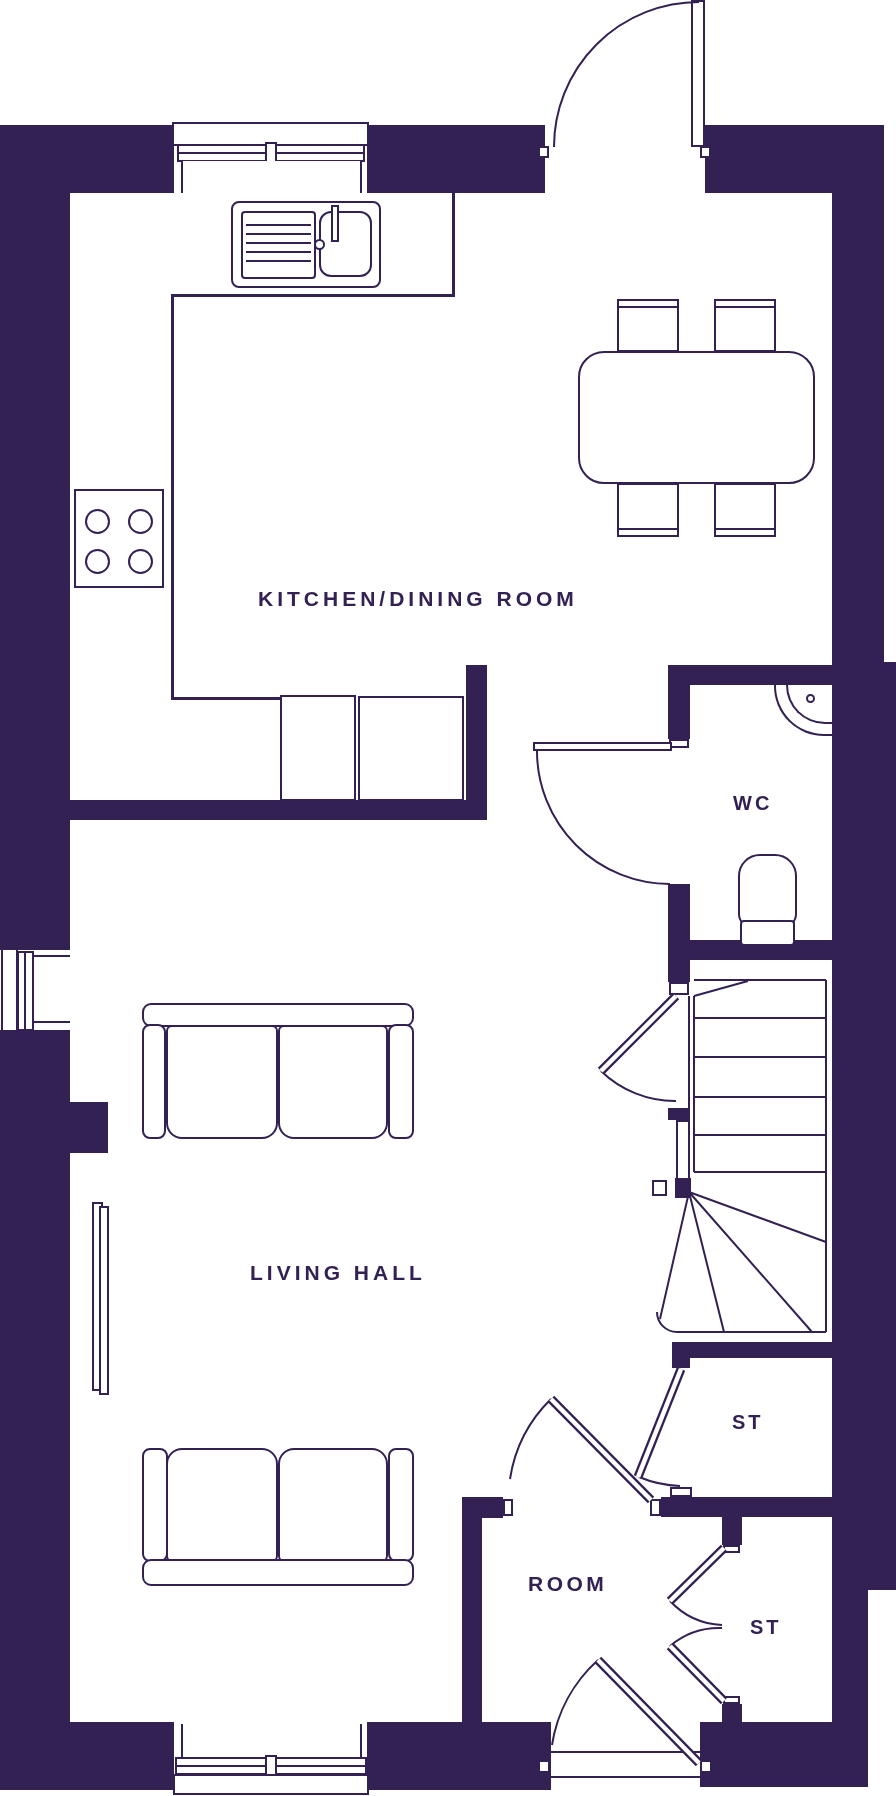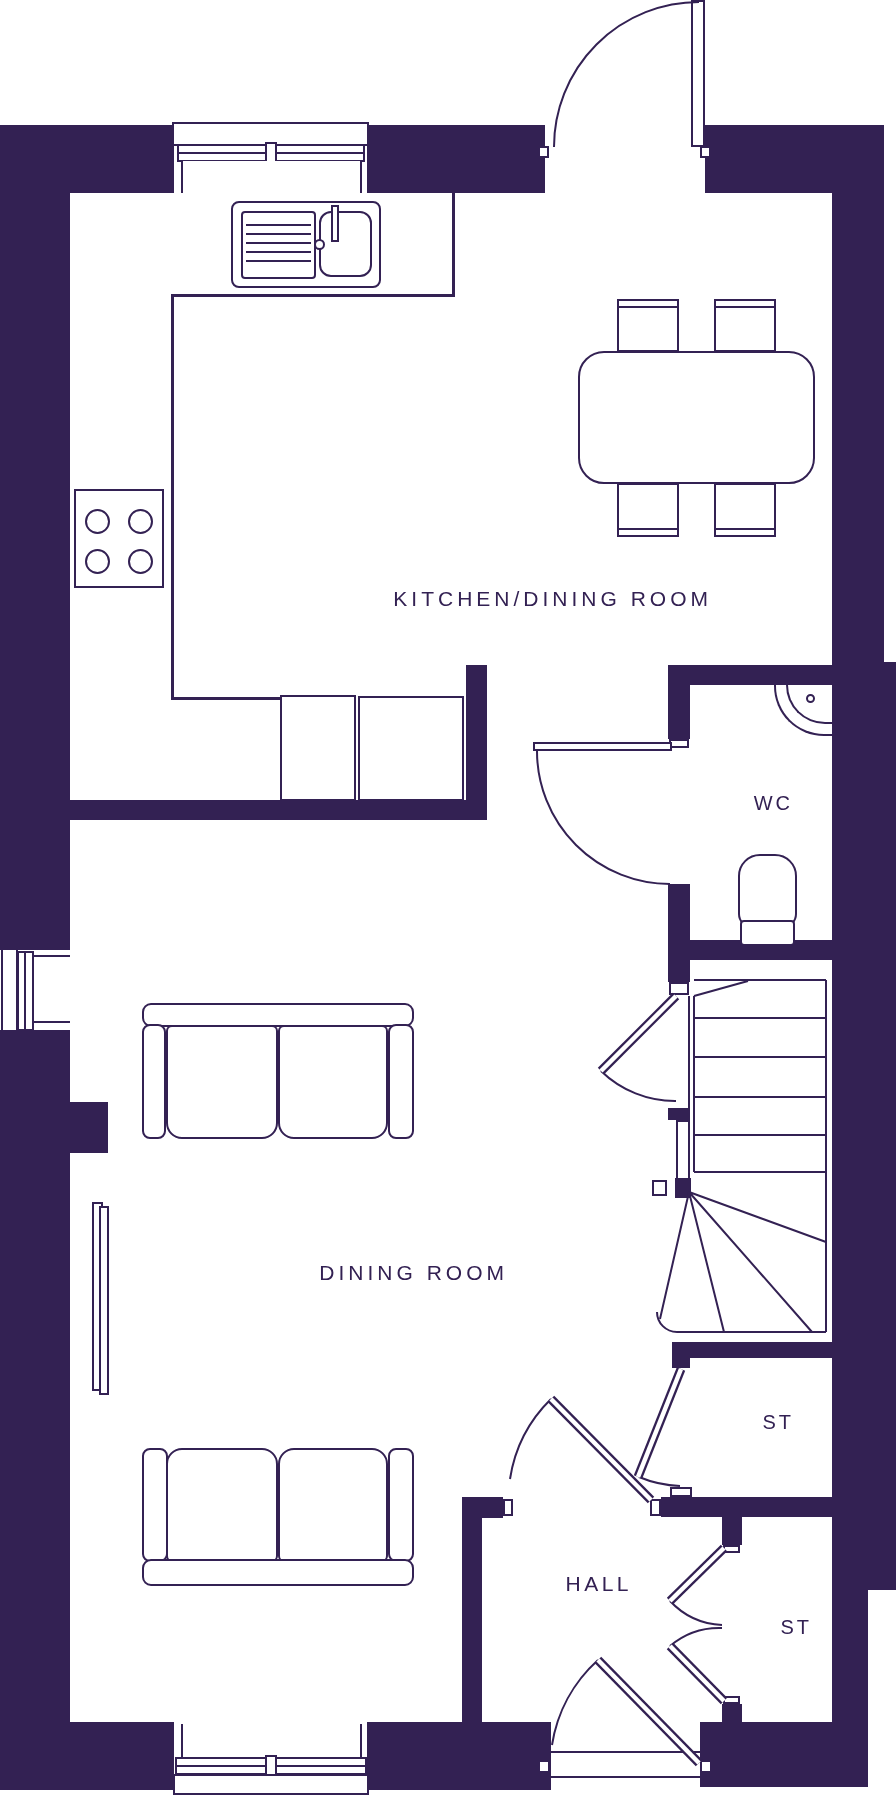--- a/index.html
+++ b/index.html
@@ -10,22 +10,22 @@
   .ln{background:var(--ink,#332153);}
   .jamb{background:#fff;border:2px solid var(--ink,#332153);}
   .f{background:#fff;border:2.5px solid var(--ink,#332153);}
   .f2{background:#fff;border:2px solid var(--ink,#332153);}
   .nob{background:#fff;}
   svg.overlay{left:0;top:0;width:896px;height:1796px;pointer-events:none;}
   svg .arc{fill:none;stroke:var(--ink,#332153);stroke-width:2;}
   svg .thin{fill:none;stroke:var(--ink,#332153);stroke-width:2;}
   svg .leafO{fill:none;stroke:var(--ink,#332153);stroke-width:9;stroke-linecap:butt;}
   svg .leafI{fill:none;stroke:#fff;stroke-width:4.5;stroke-linecap:butt;}
-  .label{color:var(--ink,#332153);font-size:21px;letter-spacing:4px;font-weight:400;
-         text-align:right;white-space:nowrap;}
+  .label{color:var(--ink,#332153);font-size:21px;letter-spacing:4px;font-weight:700;
+         text-align:left;white-space:nowrap;}
   .label.small{font-size:20px;letter-spacing:3px;}
 </style>
 </head>
 <body>
 
 <div class="plan">
 
   <div class="w" style="left:0;top:125px;width:174px;height:68px"></div>
   <div class="w" style="left:367px;top:125px;width:178px;height:68px"></div>
   <div class="w" style="left:705px;top:125px;width:179px;height:68px"></div>
@@ -182,18 +182,18 @@
       <path class="leafI" d="M 699,1763 L 598,1660"></path>
       <path class="leafO" d="M 724,1548 L 670,1601"></path>
       <path class="leafI" d="M 724,1548 L 670,1601"></path>
       <path class="leafO" d="M 724,1701 L 670,1646"></path>
       <path class="leafI" d="M 724,1701 L 670,1646"></path>
     </g>
   </svg>
 
   <div class="label" style="left:258px;top:587px;width:454px">KITCHEN/DINING ROOM</div>
   <div class="label small" style="left:733px;top:792px;width:60px">WC</div>
-  <div class="label" style="left:250px;top:1261px;width:258px">DINING ROOM</div>
+  <div class="label" style="left:250px;top:1261px;width:258px">LIVING HALL</div>
   <div class="label small" style="left:732px;top:1411px;width:62px">ST</div>
-  <div class="label" style="left:528px;top:1572px;width:104px;letter-spacing:3.5px">HALL</div>
+  <div class="label" style="left:528px;top:1572px;width:104px;letter-spacing:3.5px">ROOM</div>
   <div class="label small" style="left:750px;top:1616px;width:62px">ST</div>
 
 </div>
 
 </body></html>

